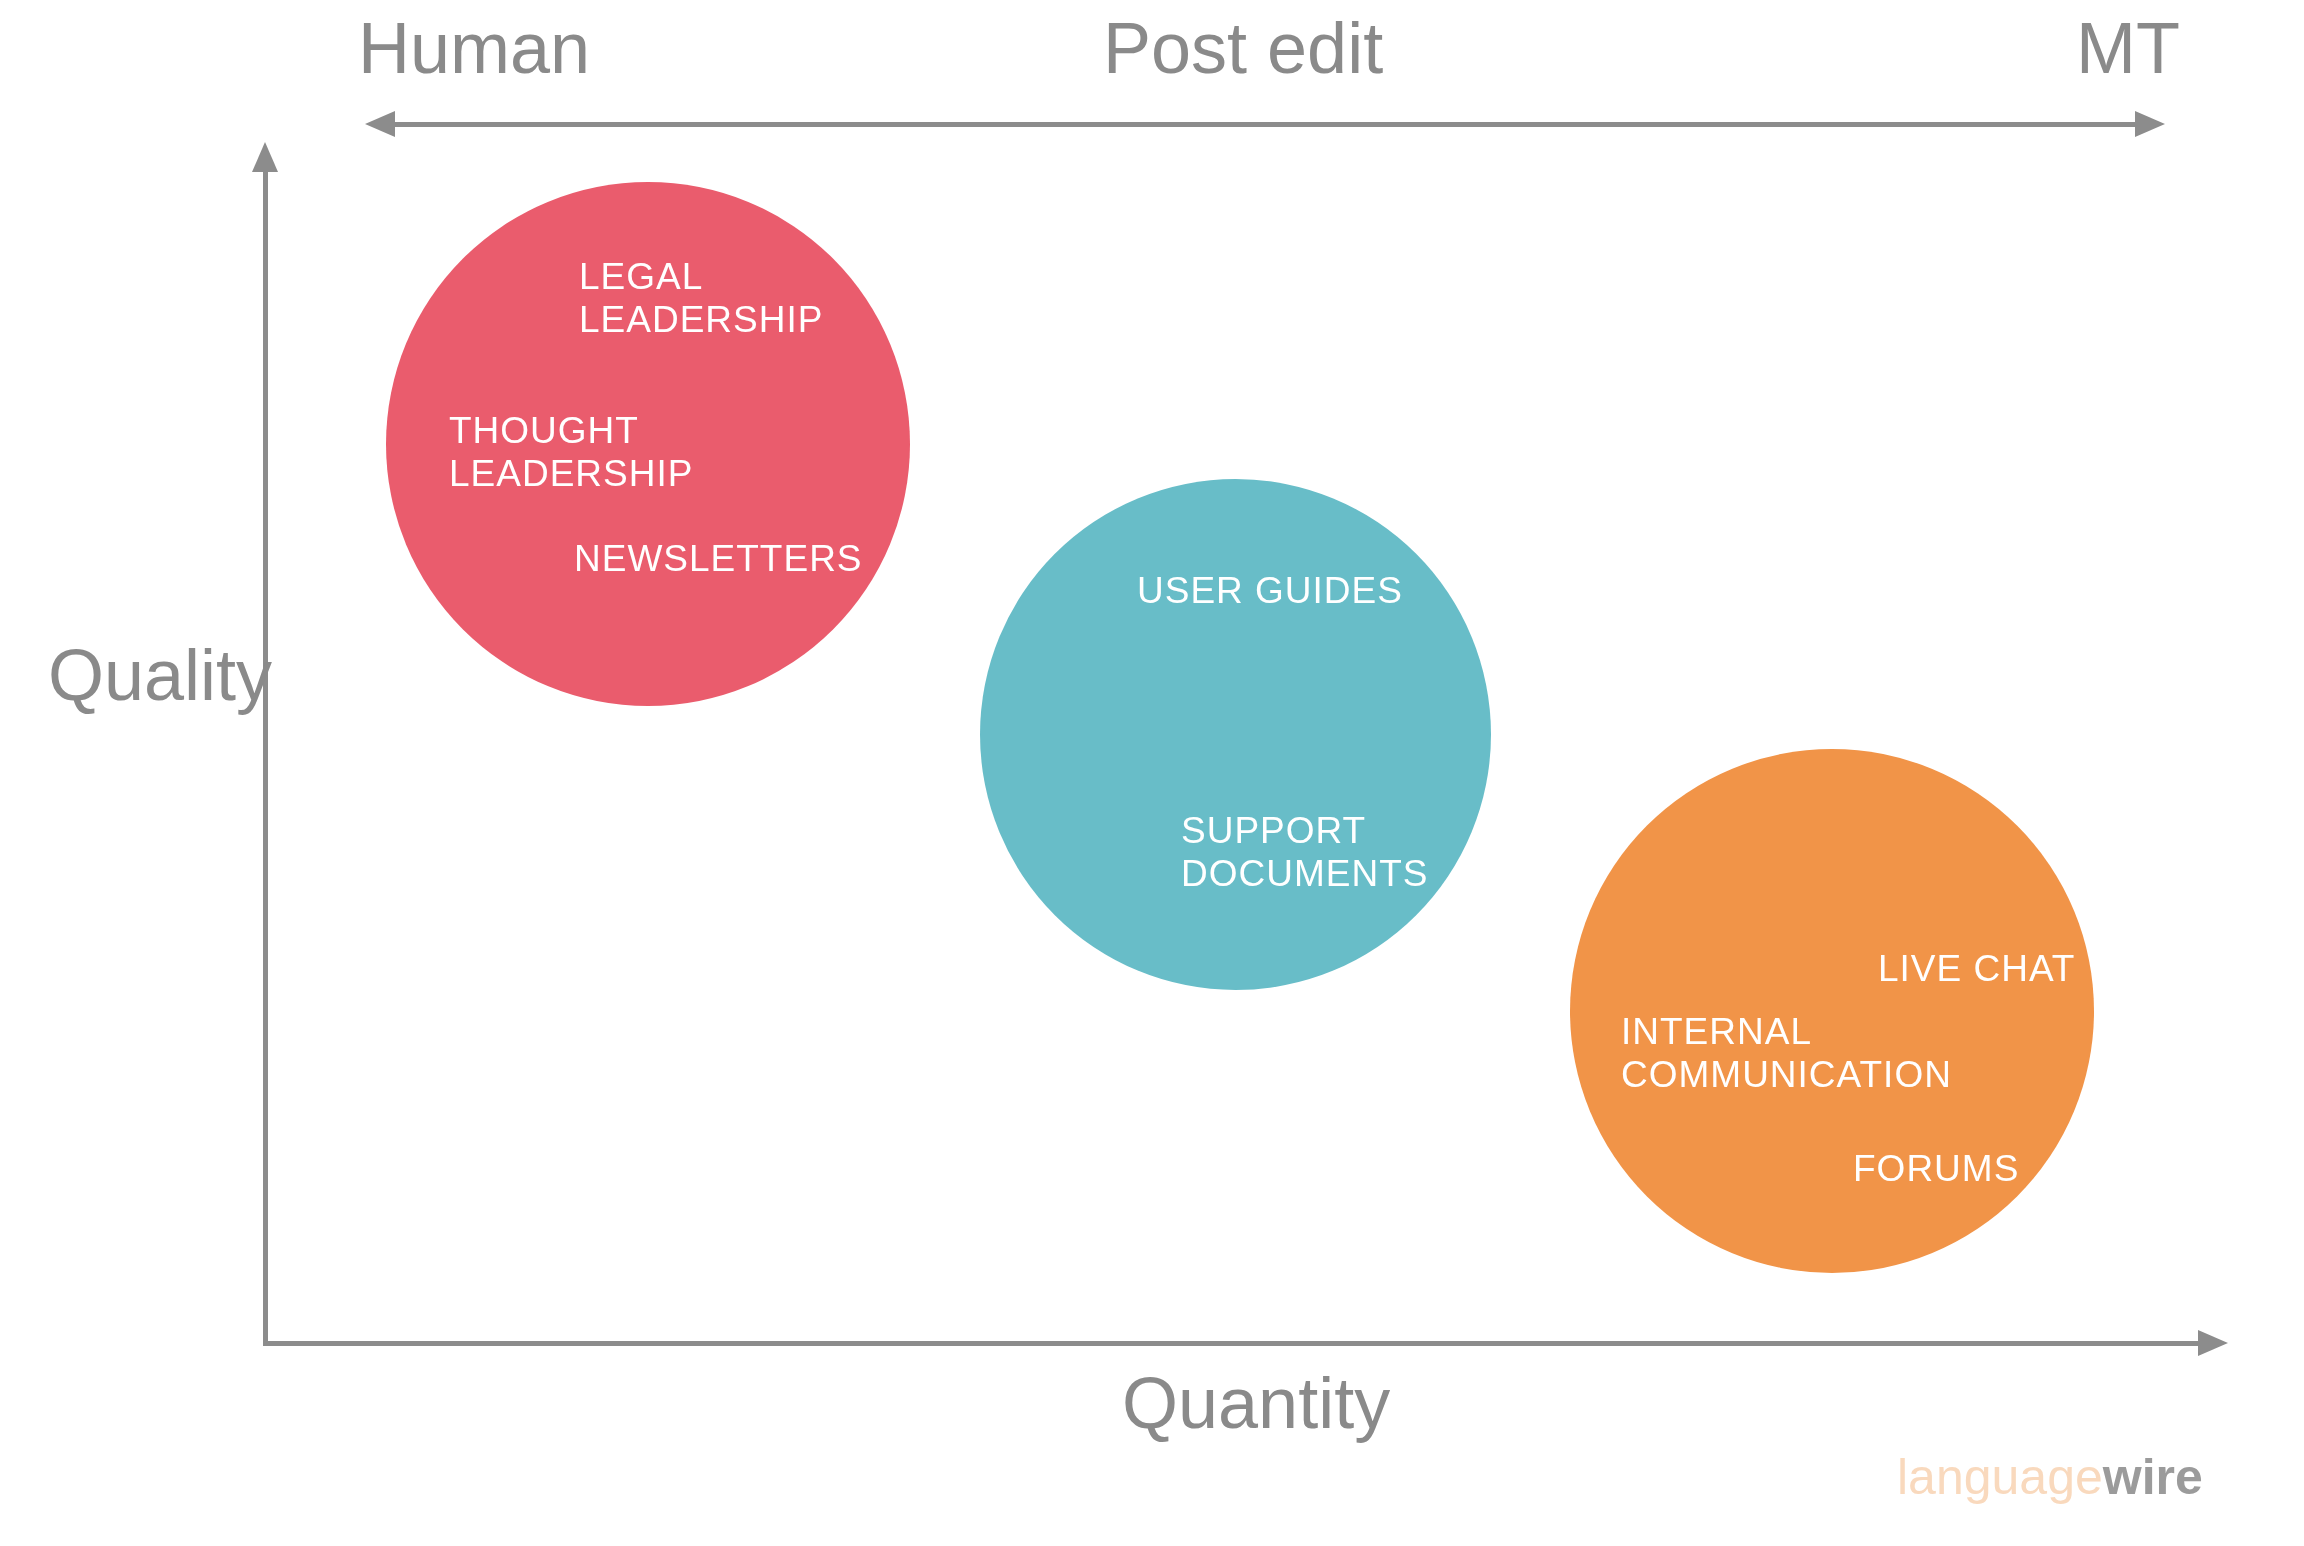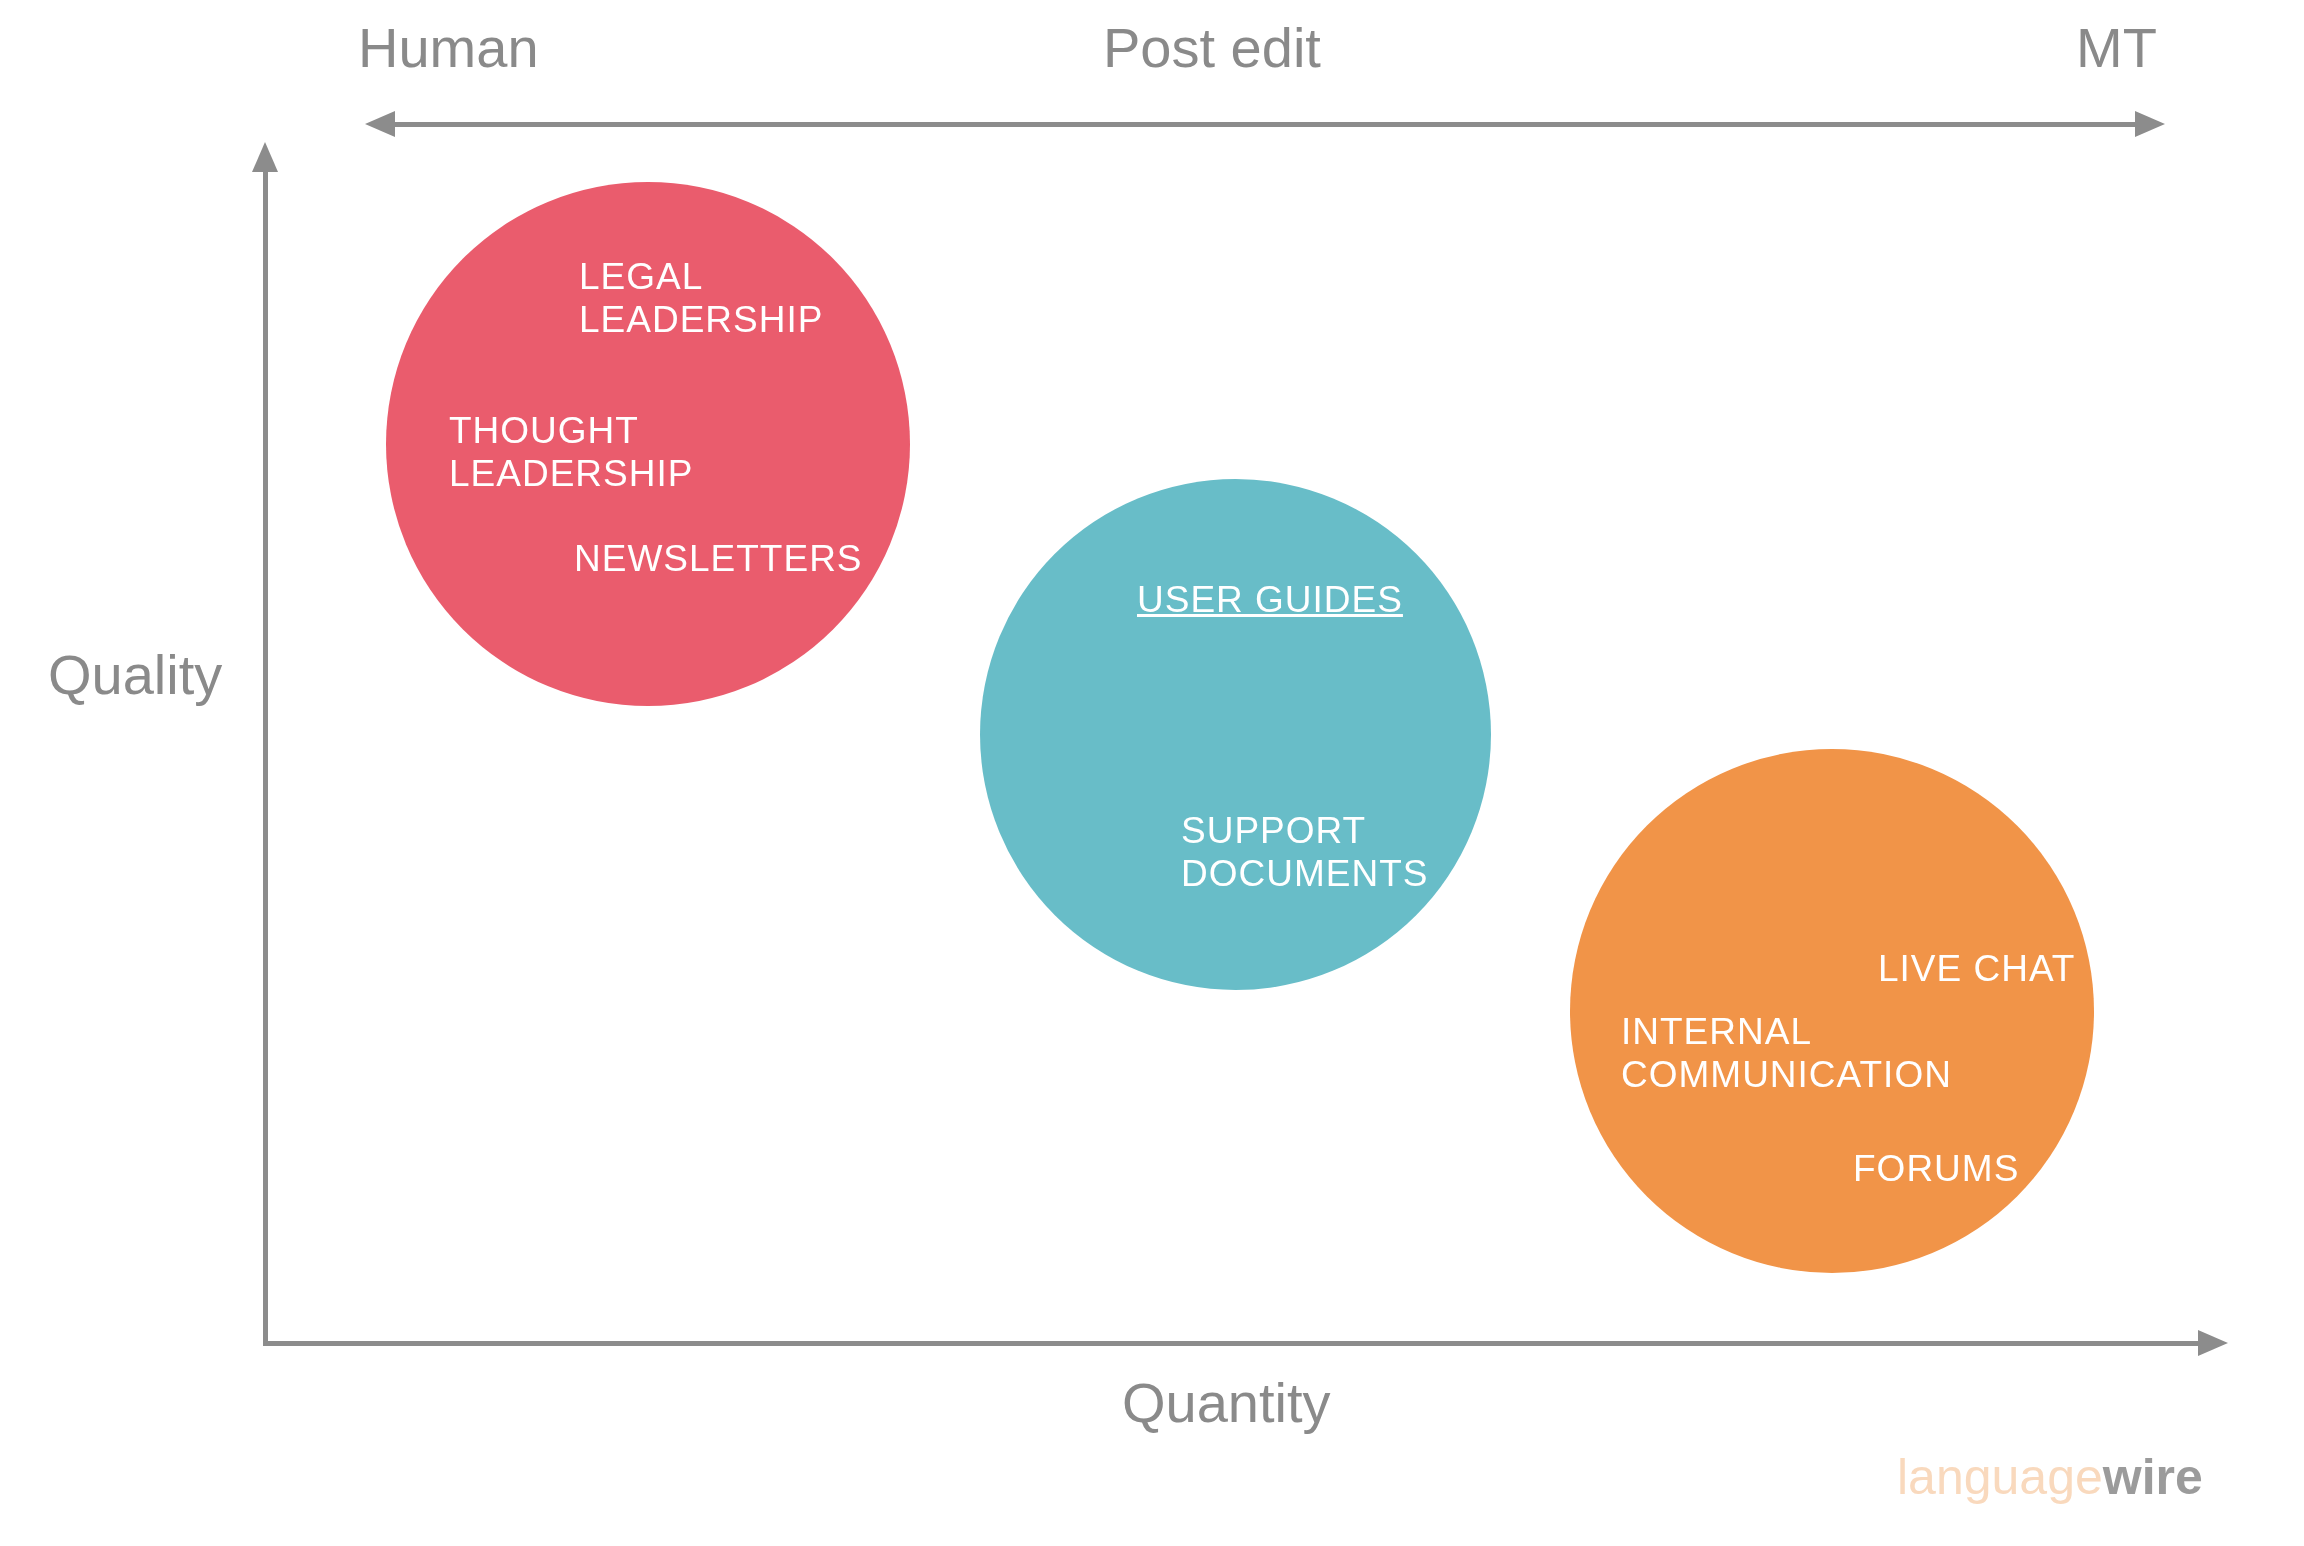--- a/index.html
+++ b/index.html
@@ -8,21 +8,21 @@
     width: 2304px;
     height: 1546px;
     background: #ffffff;
     overflow: hidden;
     font-family: "Liberation Sans", sans-serif;
   }
 
   
   .gray-label {
     position: absolute;
-    font-size: 56px;
+    font-size: 72px;
     line-height: 56px;
     color: #8a8a8a;
     white-space: nowrap;
   }
 
   
   .axis-line { position: absolute; background: #8c8c8c; }
   .arrowhead { position: absolute; width: 0; height: 0; }
   .arrow-left   { border-top: 13px solid transparent; border-bottom: 13px solid transparent; border-right: 30px solid #8c8c8c; }
   .arrow-right  { border-top: 13px solid transparent; border-bottom: 13px solid transparent; border-left: 30px solid #8c8c8c; }
@@ -41,21 +41,21 @@
     letter-spacing: 1px;
     color: #ffffff;
     white-space: pre-line;
   }
 
   
   #lbl-legal        { left: 193px; top: 73px;  }
   #lbl-thought      { left: 63px;  top: 203px; margin-top: 24px; }
   #lbl-newsletters  { left: 188px; top: 355px; }
 
-  #lbl-userguides   { left: 157px; top: 99px; text-decoration: underline;  }
+  #lbl-userguides   { left: 157px; top: 90px;  }
   #lbl-product      { left: 40px;  top: 194px; }
   #lbl-support      { left: 201px; top: 330px; }
 
   #lbl-customer     { left: 108px; top: 79px;  }
   #lbl-livechat     { left: 308px; top: 198px; }
   #lbl-internal     { left: 51px;  top: 261px; }
   #lbl-forums       { left: 239px; top: 398px; margin-left: 44px; }
 
   
   #logo {

